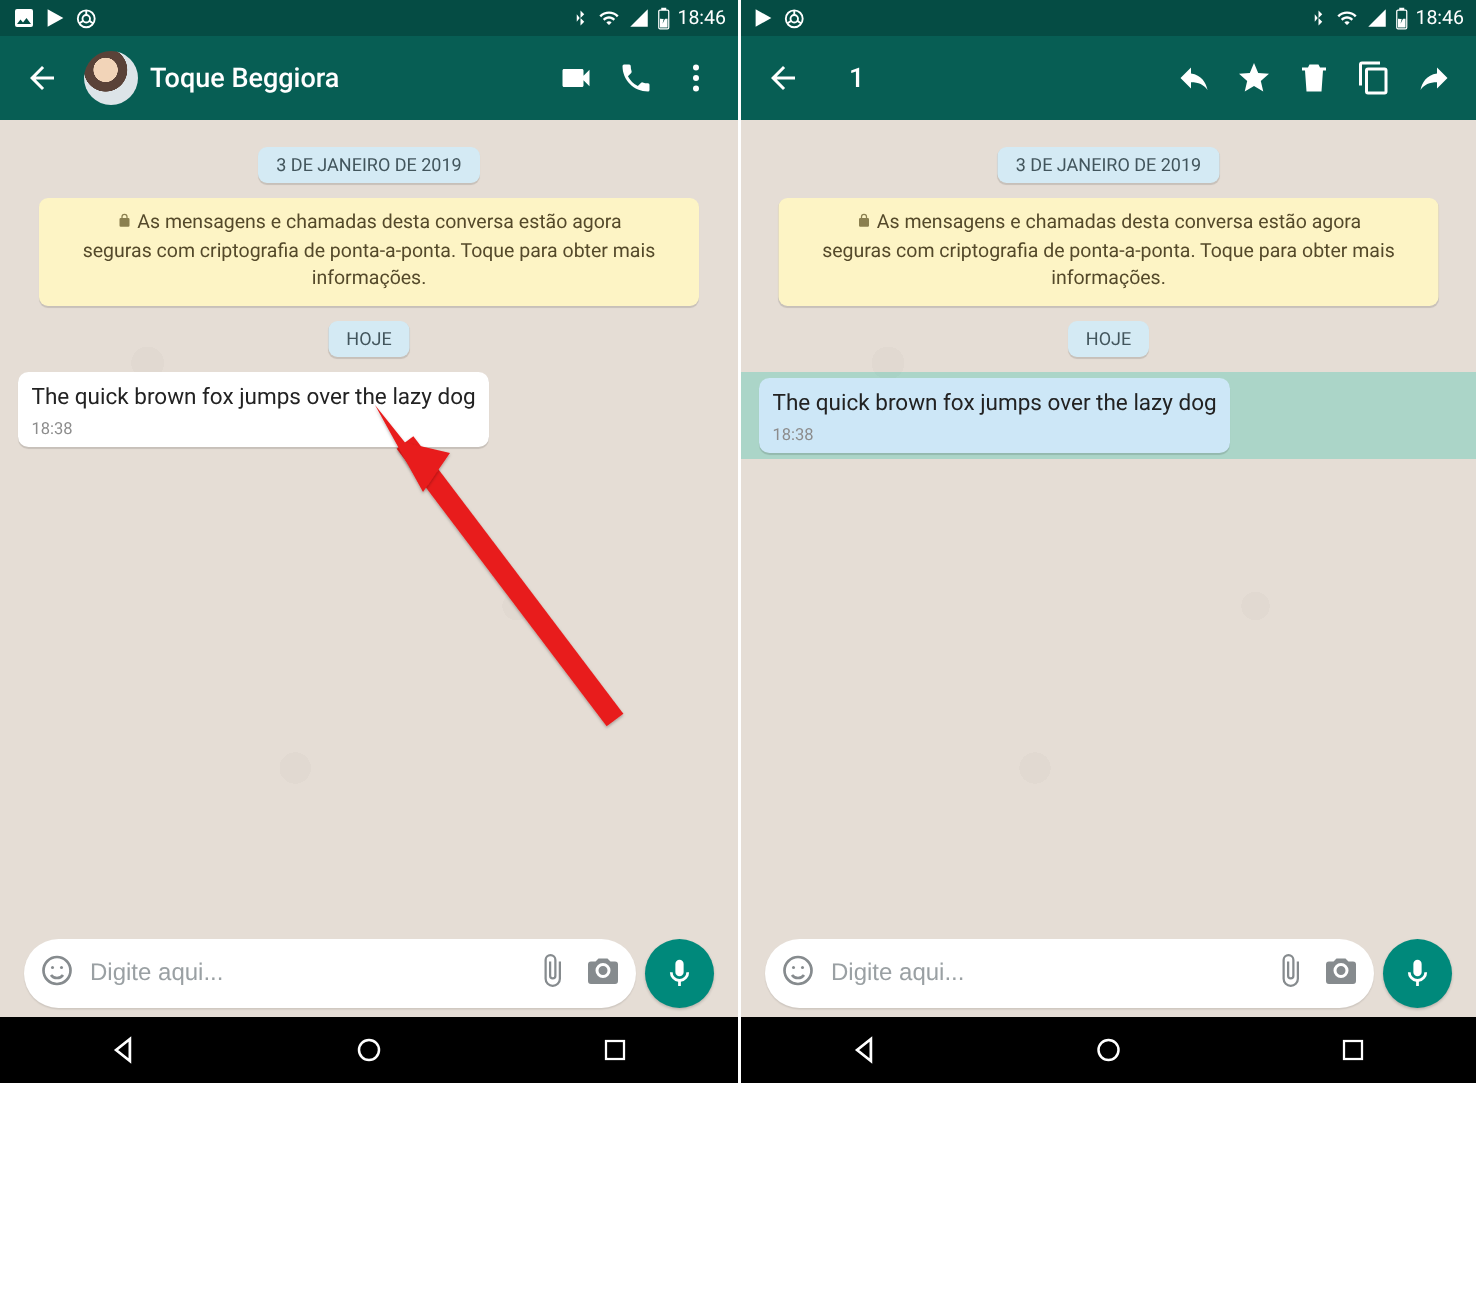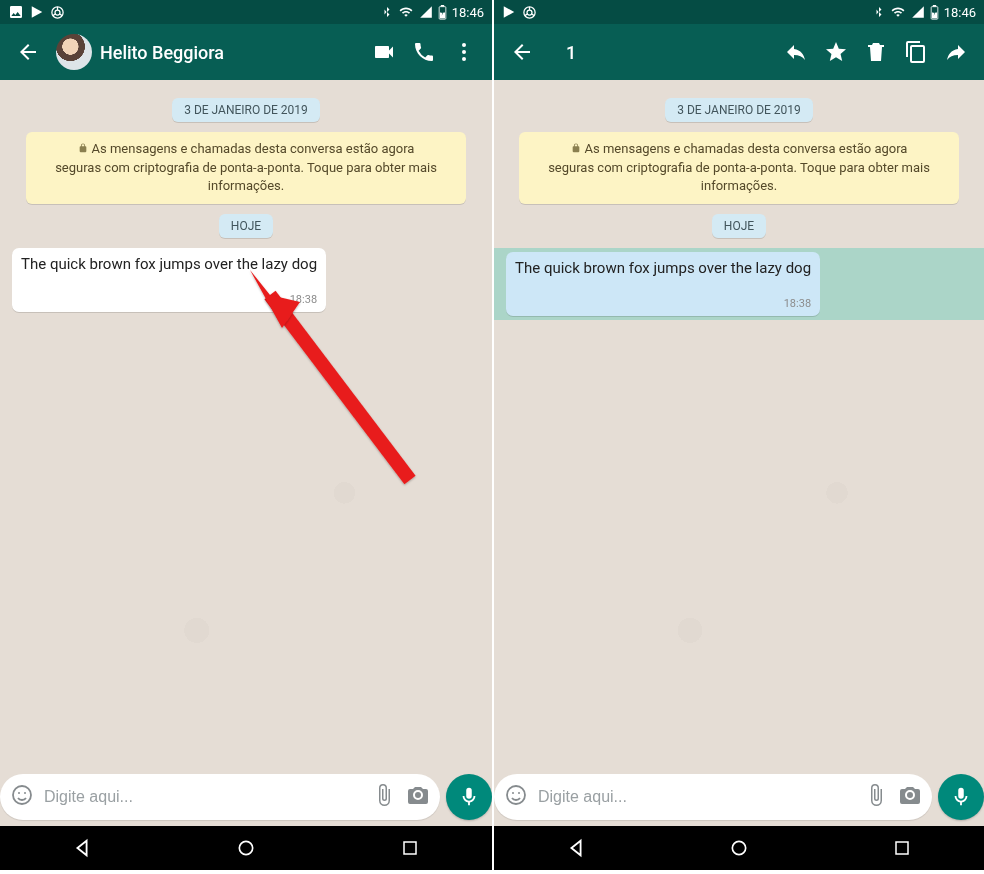--- a/index.html
+++ b/index.html
@@ -5,21 +5,21 @@
 * { margin: 0; padding: 0; box-sizing: border-box; }
 body {
   font-family: -apple-system, BlinkMacSystemFont, 'Segoe UI', Roboto, Helvetica, Arial, sans-serif;
   width: 984px;
   height: 874px;
   display: flex;
   background: #fff;
 }
 .phone {
   width: 492px;
-  height: 870px;
+  height: 722px;
   display: flex;
   flex-direction: column;
   position: relative;
   background: #e5ddd5;
 }
 .phone + .phone { border-left: 2px solid #fff; }
 
 
 .status-bar {
   height: 24px;
@@ -136,29 +136,28 @@
   background: #cde7f7;
 }
 .msg-text {
   font-size: 15px;
   color: #222;
   text-align: right;
 }
 .msg-time {
   font-size: 11px;
   color: #8c8c8c;
-  text-align: right;
-  margin-top: 20px;
+  margin-top: 6px;
 }
 
 
 .input-row {
   display: flex;
   align-items: flex-end;
-  padding: 6px 0;
+  padding: 6px 16px;
   gap: 6px;
 }
 .input-box {
   flex: 1;
   background: #fff;
   border-radius: 24px;
   height: 46px;
   display: flex;
   align-items: center;
   padding: 0 10px;
@@ -265,21 +264,21 @@
     </div>
   </div>
 
   <div class="app-bar">
     <div class="icon-btn">
       <svg width="24" height="24" viewBox="0 0 24 24" fill="#fff">
           <path d="M20 11H7.83l5.59-5.59L12 4l-8 8 8 8 1.41-1.41L7.83 13H20v-2z"></path>
         </svg>
     </div>
     <div class="avatar"></div>
-    <div class="contact-name">Helito Beggiora</div>
+    <div class="contact-name">Toque Beggiora</div>
     <div class="appbar-actions">
       <div class="icon-btn">
         <svg width="24" height="24" viewBox="0 0 24 24" fill="#fff">
             <path d="M17 10.5V7c0-.55-.45-1-1-1H4c-.55 0-1 .45-1 1v10c0 .55.45 1 1 1h12c.55 0 1-.45 1-1v-3.5l4 4v-11l-4 4z"></path>
           </svg>
       </div>
       <div class="icon-btn">
         <svg width="24" height="24" viewBox="0 0 24 24" fill="#fff">
             <path d="M6.62 10.79a15.05 15.05 0 0 0 6.59 6.59l2.2-2.2a1 1 0 0 1 1.02-.24c1.12.37 2.33.57 3.57.57a1 1 0 0 1 1 1V20a1 1 0 0 1-1 1C10.61 21 3 13.39 3 4a1 1 0 0 1 1-1h3.49a1 1 0 0 1 1 1c0 1.24.2 2.45.57 3.57a1 1 0 0 1-.24 1.02l-2.2 2.2z"></path>
           </svg>

